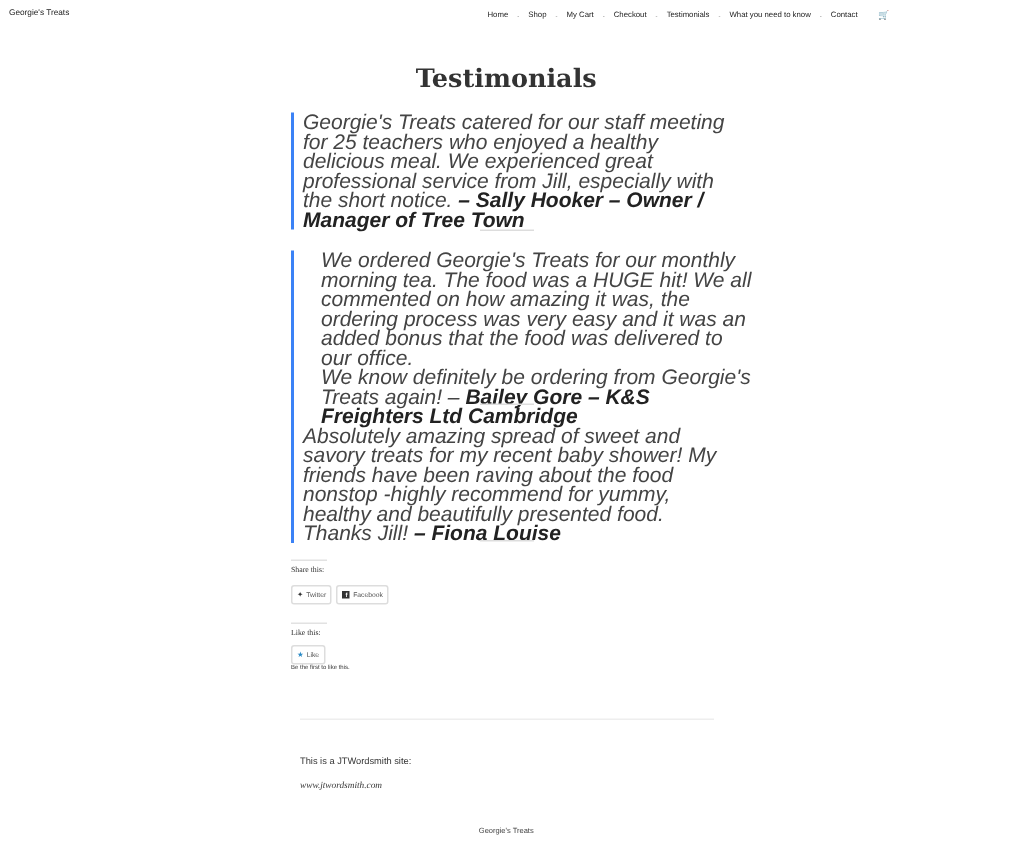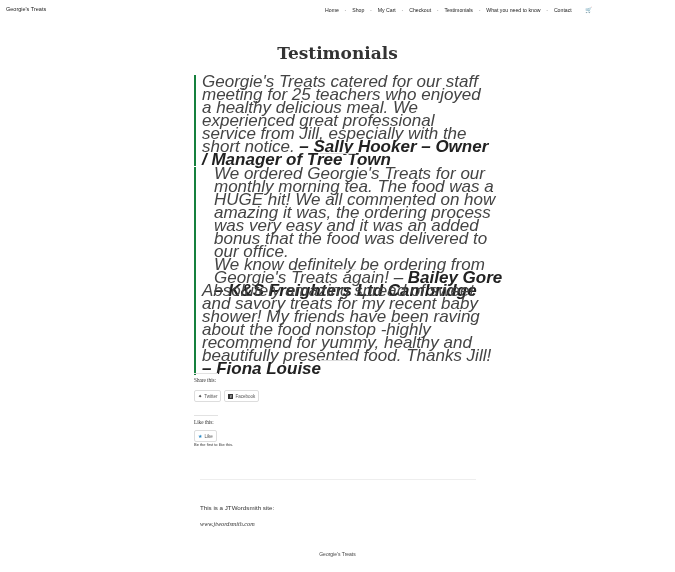--- a/index.html
+++ b/index.html
@@ -4,21 +4,21 @@
 <style>
   html, body { margin: 0; padding: 0; background: #ffffff; }
   body { width: 675px; height: 572px; position: relative; overflow: hidden; font-family: "Liberation Sans", sans-serif; color: #333; }
   .topbar { position: absolute; top: 0; left: 0; width: 675px; height: 20px; }
   .site-title { position: absolute; left: 6px; top: 6px; font-size: 5.5px; color: #222; }
   .nav { position: absolute; left: 325px; top: 6px; display: flex; align-items: center; font-size: 5.2px; color: #222; }
   .nav .item { white-space: nowrap; }
   .nav .sep { margin: 0 6px; color: #888; font-size: 4px; }
   .nav .cart { margin-left: 14px; font-size: 6px; }
   .title { position: absolute; top: 43px; left: 0; width: 675px; text-align: center; font-family: "DejaVu Serif", serif; font-weight: bold; font-size: 17px; color: #333; }
-  .quote { position: absolute; left: 194px; width: 290px; border-left: 2px solid #15803d; padding-left: 6px; font-family: "Liberation Sans", sans-serif; font-style: italic; font-size: 17px; line-height: 13px; color: #444; }
+  .quote { position: absolute; left: 194px; width: 290px; border-left: 2px solid #3b82f6; padding-left: 6px; font-family: "Liberation Sans", sans-serif; font-style: italic; font-size: 14px; line-height: 13px; color: #444; }
   .quote b { font-weight: bold; color: #222; }
   .divider { position: absolute; left: 320px; width: 36px; height: 1px; background: #ddd; }
   .share-sep { position: absolute; left: 194px; width: 24px; height: 1px; background: #e2e2e2; }
   .small-label { position: absolute; left: 194px; font-family: "Liberation Serif", serif; font-size: 5.2px; color: #333; }
   .share-btns { position: absolute; left: 194px; top: 390px; display: flex; gap: 3px; }
   .share-btn { border: 1px solid #ddd; border-radius: 2px; font-size: 4.5px; color: #555; padding: 2px 3px; display: flex; align-items: center; gap: 2px; background: #fff; }
   .tw { color: #333; font-size: 5px; }
   .fb { display:inline-block; width:5px; height:5px; background:#333; color:#fff; font-size:4px; line-height:5px; text-align:center; font-weight:bold; }
   .like-btn { position: absolute; left: 194px; top: 430px; border: 1px solid #ddd; border-radius: 2px; font-size: 4.5px; color: #555; padding: 2px 3px; display: flex; gap: 2px; align-items: center; }
   .star { color: #2a8ac6; font-size: 5px; }

